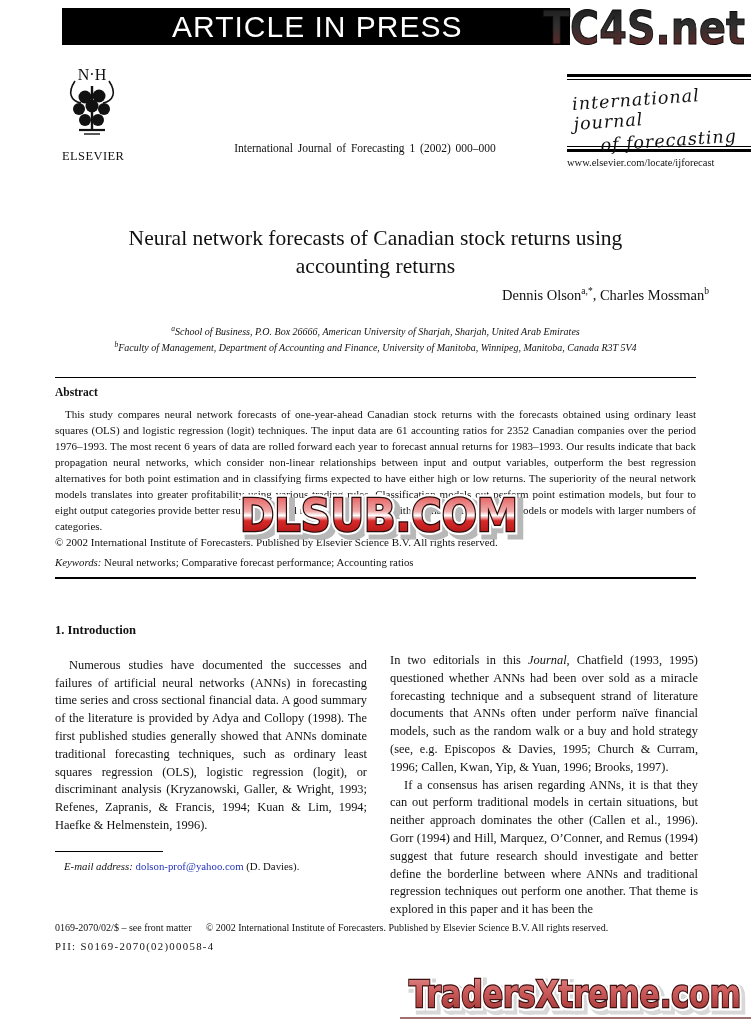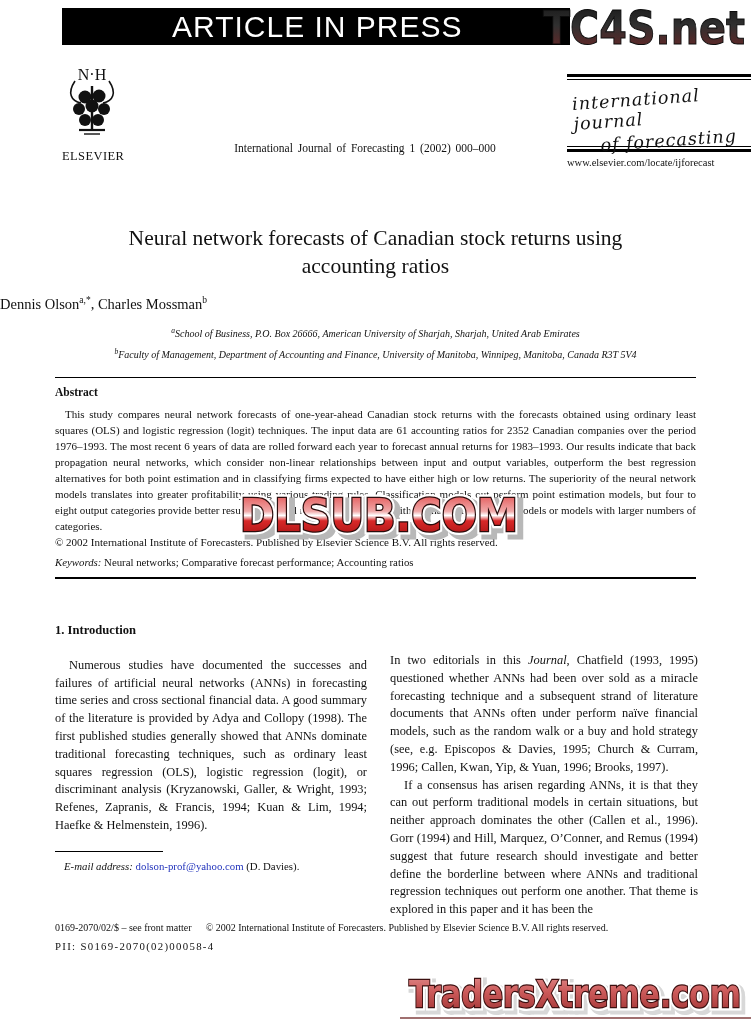--- a/index.html
+++ b/index.html
@@ -38,25 +38,25 @@
   }
   .jlogo-script .l1 { padding-left:6px; }
   .jlogo-script .l2 { text-align:right; padding-right:16px; margin-top:3px; }
   .jlogo-url { margin-top:5px; font-size:10.5px; text-align:left; white-space:nowrap; }
 
   
   .title {
     position:absolute; left:0; top:224px; width:751px; text-align:center;
     font-size:21.5px; line-height:28px;
   }
-  .authors { position:absolute; left:0; top:295px; width:709px; text-align:left; font-size:14.5px; }
+  .authors { position:absolute; left:0; top:286px; width:709px; text-align:right; font-size:14.5px; }
   .authors sup { font-size:9.5px; }
   .affils {
     position:absolute; left:0; top:322px; width:751px; text-align:center;
-    font-style:italic; font-size:10px; line-height:18px;
+    font-style:italic; font-size:10px; line-height:13px;
   }
   .affils sup { font-size:7.5px; font-style:italic; }
 
   
   .abs-rule-top { position:absolute; left:55px; top:377px; width:641px; height:1px; background:#000; }
   .abs-head { position:absolute; left:55px; top:386px; font-weight:bold; font-size:11.5px; }
   .abs-body {
     position:absolute; left:55px; top:406px; width:641px;
     font-size:11px; line-height:16px; text-align:justify;
   }
@@ -142,21 +142,21 @@
       <div class="l1">international journal</div>
       <div class="l2">of forecasting</div>
     </div>
     <div class="rule-thin-b"></div>
     <div class="rule-thick"></div>
     <div class="jlogo-url">www.elsevier.com/locate/ijforecast</div>
   </div>
 
   <div class="title">
     <div>Neural network forecasts of Canadian stock returns using</div>
-    <div>accounting ratios</div>
+    <div>accounting returns</div>
   </div>
 
   <div class="authors">
     <span>Dennis Olson</span><sup>a,*</sup><span>, </span><span>Charles Mossman</span><sup>b</sup>
   </div>
 
   <div class="affils">
     <div><sup>a</sup><span>School of Business, P.O. Box 26666, American University of Sharjah, Sharjah, United Arab Emirates</span></div>
     <div><sup>b</sup><span>Faculty of Management, Department of Accounting and Finance, University of Manitoba, Winnipeg, Manitoba, Canada R3T 5V4</span></div>
   </div>

